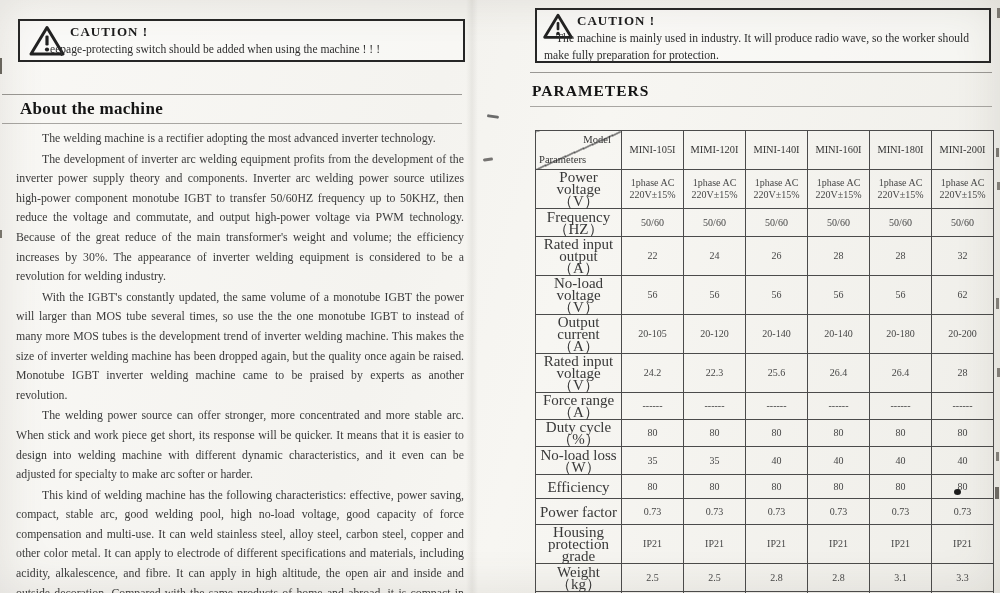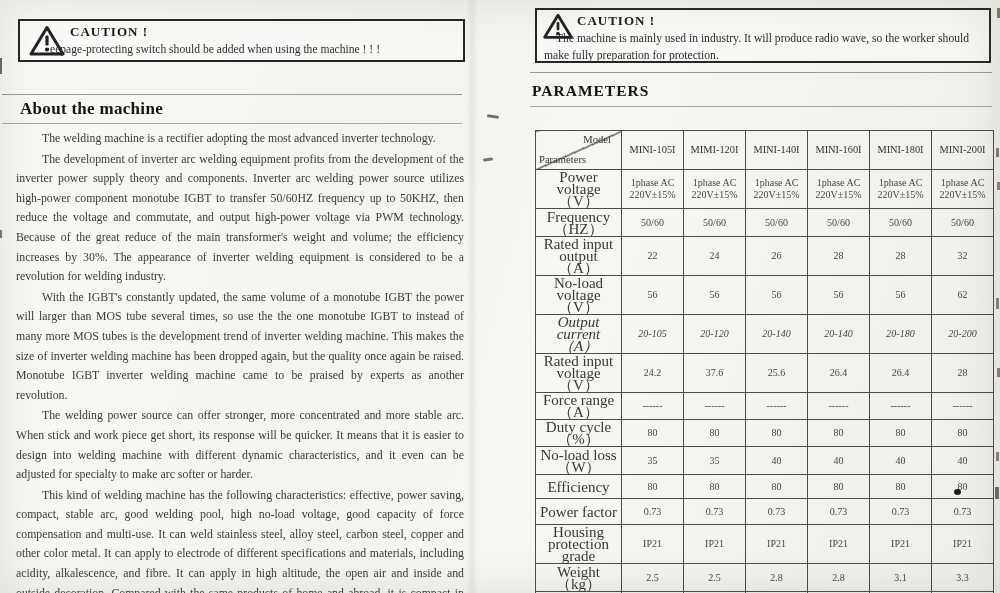--- a/index.html
+++ b/index.html
@@ -40,21 +40,21 @@
   td.val{font-size:10px;color:#464646;}
   thead tr{height:38px;}
   td.corner{position:relative;padding:0;
     background-image:linear-gradient(to bottom right,transparent calc(50% - .7px),#555 calc(50% - .7px),#555 calc(50% + .7px),transparent calc(50% + .7px));}
   .corner-top{position:absolute;top:3px;right:10px;font-size:10.6px;color:#333;}
   .corner-bottom{position:absolute;bottom:3px;left:3px;font-size:10.6px;color:#333;}
   tbody tr:nth-of-type(1){height:38px;}
   tbody tr:nth-of-type(2){height:28px;}
   tbody tr:nth-of-type(3){height:32px;}
   tbody tr:nth-of-type(4){height:24px;}
-  tbody tr:nth-of-type(5){height:27px;font-style:italic;}
+  tbody tr:nth-of-type(5){height:27px;}
   tbody tr:nth-of-type(6){height:29px;}
   tbody tr:nth-of-type(7){height:25px;}
   tbody tr:nth-of-type(8){height:26px;}
   tbody tr:nth-of-type(9){height:28px;}
   tbody tr:nth-of-type(10){height:24px;}
   tbody tr:nth-of-type(11){height:26px;}
   tbody tr:nth-of-type(12){height:23px;}
   tbody tr:nth-of-type(13){height:28px;}
   tbody tr:nth-of-type(14){height:25px;}
   tbody tr:nth-of-type(15){height:27px;}
@@ -195,21 +195,21 @@
             <td class="val">20-140</td>
             <td class="val">20-140</td>
             <td class="val">20-180</td>
             <td class="val">20-200</td>
           </tr>
 
           <tr>
             <td class="label">Rated input voltage
 （V）</td>
             <td class="val">24.2</td>
-            <td class="val">37.6</td>
+            <td class="val">22.3</td>
             <td class="val">25.6</td>
             <td class="val">26.4</td>
             <td class="val">26.4</td>
             <td class="val">28</td>
           </tr>
 
           <tr>
             <td class="label">Force range （A）</td>
             <td class="val">------</td>
             <td class="val">------</td>

